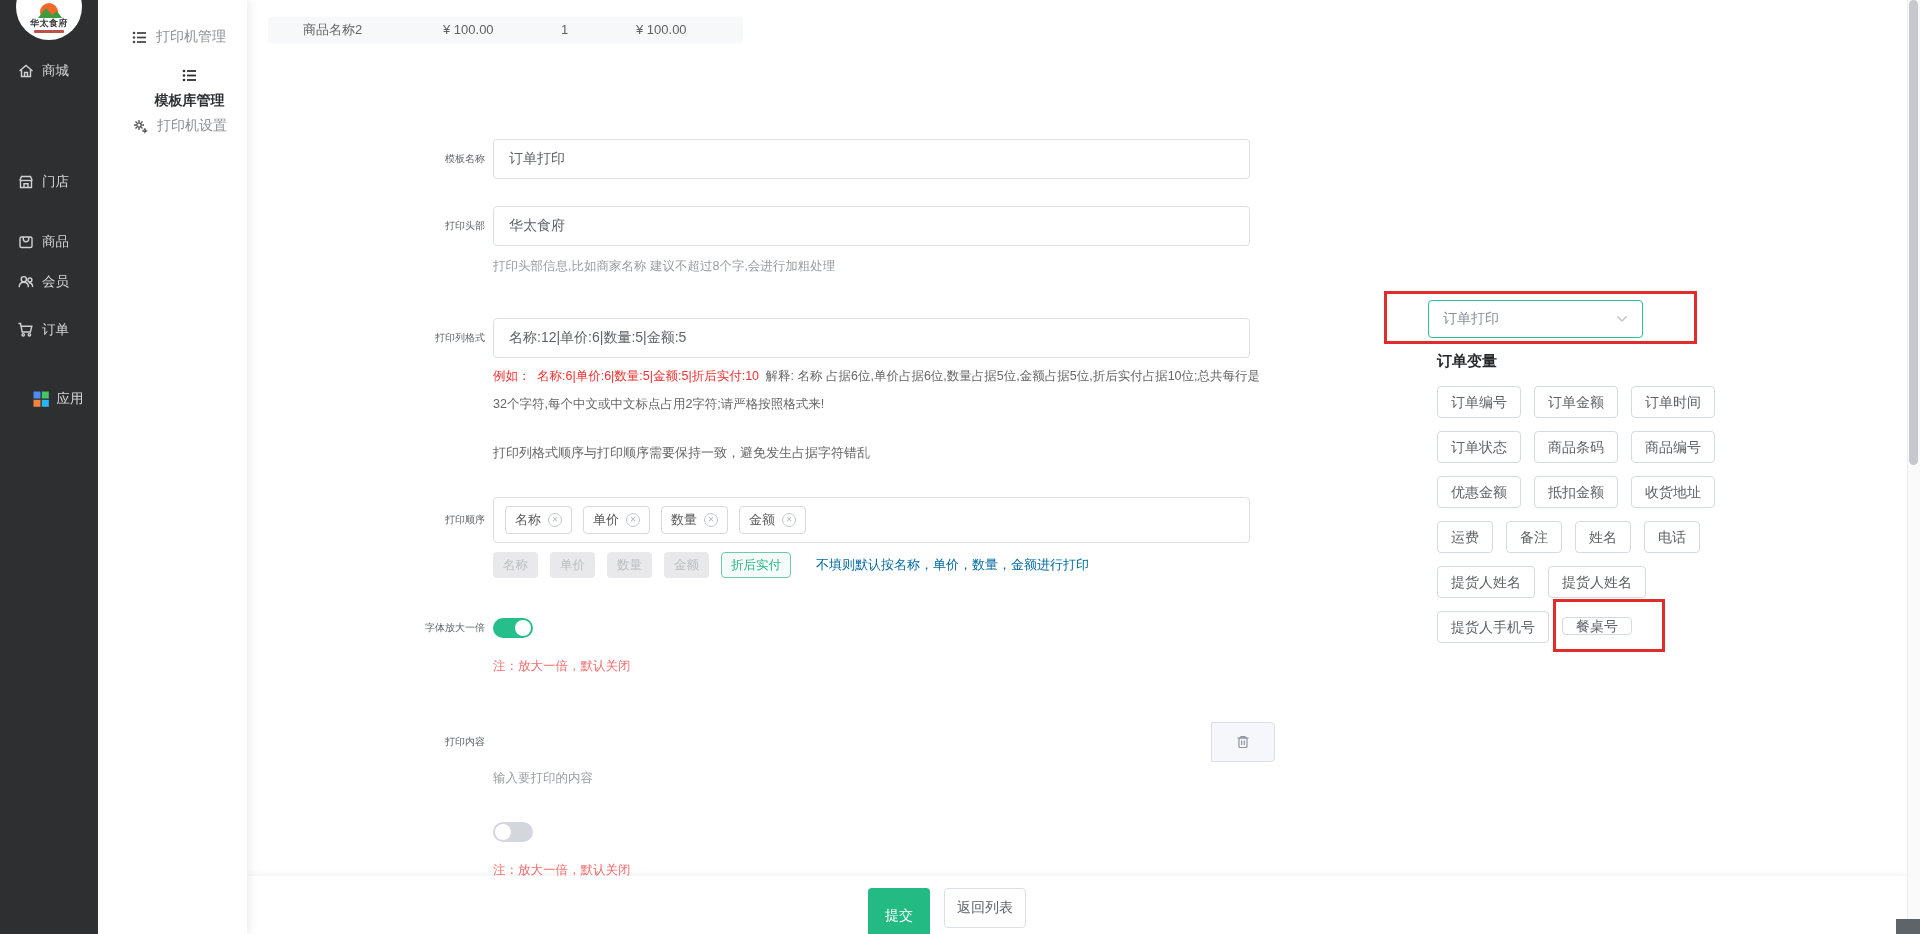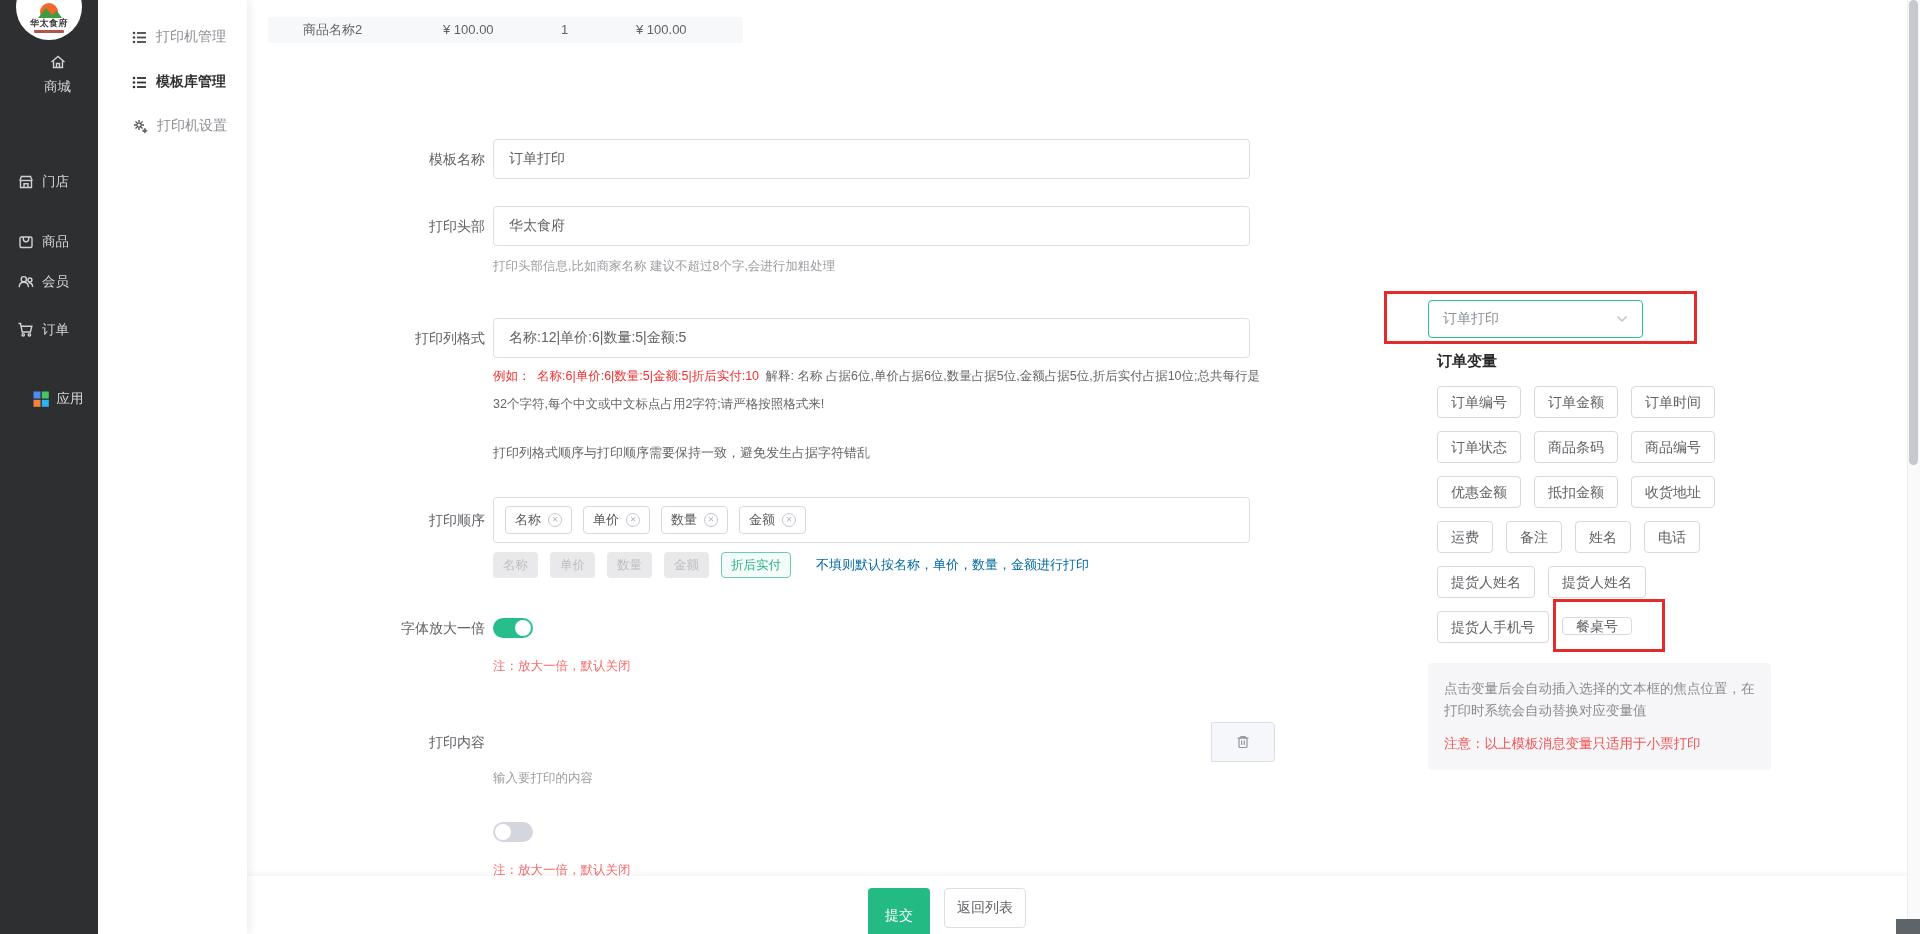--- a/index.html
+++ b/index.html
@@ -23,21 +23,21 @@
   .sub-item { position:absolute; left:0; width:149px; height:44px; display:flex; align-items:center; padding-left:34px; gap:9px; }
   .sub-label { font-size:14px; color:#8c8f94; white-space:nowrap; }
   .sub-item.active .sub-label { color:#303133; font-weight:700; }
 
   
   .table-strip { position:absolute; left:268px; top:17px; width:475px; height:26px; background:#f7f8fa; border-radius:3px; z-index:5; }
   .strip-cell { position:absolute; top:0; height:26px; line-height:26px; font-size:13px; color:#606266; white-space:nowrap; }
 
   
   .f-label { position:absolute; left:285px; width:200px; height:40px; line-height:40px; text-align:right;
-             font-size:14px; color:#606266; white-space:nowrap; }
+             font-size:10px; color:#606266; white-space:nowrap; }
   .ipt { position:absolute; left:493px; height:40px; border:1px solid #dcdfe6; border-radius:4px;
          font-size:14px; color:#606266; padding:0 15px; outline:none; background:#fff;
          font-family:"Liberation Sans","DejaVu Sans",sans-serif; }
   .helper { position:absolute; left:493px; font-size:12.5px; color:#9a9da1; white-space:nowrap; }
   .example { position:absolute; left:493px; top:362px; width:772px; font-size:12.5px; line-height:28px; color:#666; }
   .ex-red { color:#f03030; margin-right:3px; }
   .ex-gray { color:#666; }
   .note-red { position:absolute; left:493px; font-size:12.5px; color:#f56c6c; white-space:nowrap; }
 
   .order-box { position:absolute; left:493px; top:497px; width:757px; height:46px; border:1px solid #dcdfe6; border-radius:4px;
@@ -101,21 +101,21 @@
   <div class="sidebar">
     <div class="logo-circle">
       <svg class="logo-sun" viewBox="0 0 30 16">
         <circle cx="15" cy="10" r="9" fill="#f2682c"></circle>
         <path d="M4 16 L12 6 L18 13 L23 9 L28 16 Z" fill="#3e9c3e"></path>
       </svg>
       <div class="logo-text">华太食府</div>
       <div class="logo-sub"></div>
     </div>
 
-    <div class="nav-item" style="top:53px;flex-direction:column;">
+    <div class="nav-item" style="top:53px;">
       <svg width="18" height="18" viewBox="0 0 18 18" fill="none" stroke="#d2d2d2" stroke-width="1.4">
         <path d="M2.5 9 L9 3.5 L15.5 9"></path>
           <path d="M4.5 8 V14.5 H13.5 V8"></path>
           <path d="M7.5 14.5 v-4 h3 v4"></path>
       </svg>
       <span class="nav-label">商城</span>
     </div>
     <div class="nav-item" style="top:164px;">
       <svg width="18" height="18" viewBox="0 0 18 18" fill="none" stroke="#d2d2d2" stroke-width="1.4">
         <path d="M2.8 7.5 L4.5 3.5 H13.5 L15.2 7.5"></path>
@@ -165,21 +165,21 @@
       <svg width="15" height="15" viewBox="0 0 15 15" fill="#4a4a4a">
         <circle cx="2" cy="3" r="1.3"></circle>
           <rect x="5" y="2.1" width="9" height="1.8"></rect>
         <circle cx="2" cy="7.5" r="1.3"></circle>
           <rect x="5" y="6.6" width="9" height="1.8"></rect>
         <circle cx="2" cy="12" r="1.3"></circle>
           <rect x="5" y="11.1" width="9" height="1.8"></rect>
       </svg>
       <span class="sub-label">打印机管理</span>
     </div>
-    <div class="sub-item active" style="top:60px;">
+    <div class="sub-item active" style="top:68px;flex-direction:column;">
       <svg width="15" height="15" viewBox="0 0 15 15" fill="#303133">
         <circle cx="2" cy="3" r="1.3"></circle>
           <rect x="5" y="2.1" width="9" height="1.8"></rect>
         <circle cx="2" cy="7.5" r="1.3"></circle>
           <rect x="5" y="6.6" width="9" height="1.8"></rect>
         <circle cx="2" cy="12" r="1.3"></circle>
           <rect x="5" y="11.1" width="9" height="1.8"></rect>
       </svg>
       <span class="sub-label">模板库管理</span>
     </div>
@@ -296,23 +296,19 @@
     <span class="vbtn">电话</span>
     <span class="vbtn">提货人姓名</span>
     <span class="vbtn">提货人姓名</span>
     <span class="vbtn">提货人手机号</span>
     <span class="vwrap">
       <span class="vbtn">餐桌号</span>
       <span class="ann-rect ann-var"></span>
     </span>
   </div>
 
-  <div class="rnote-box">
-    <div class="rnote-text">点击变量后会自动插入选择的文本框的焦点位置，在打印时系统会自动替换对应变量值</div>
-    <div class="rnote-warning">注意：以上模板消息变量只适用于小票打印</div>
-  </div>
 
   <div class="scroll-track">
     <div class="scroll-thumb"></div>
   </div>
   <div class="scroll-corner"></div>
 
 </div>
 
 </body></html>

